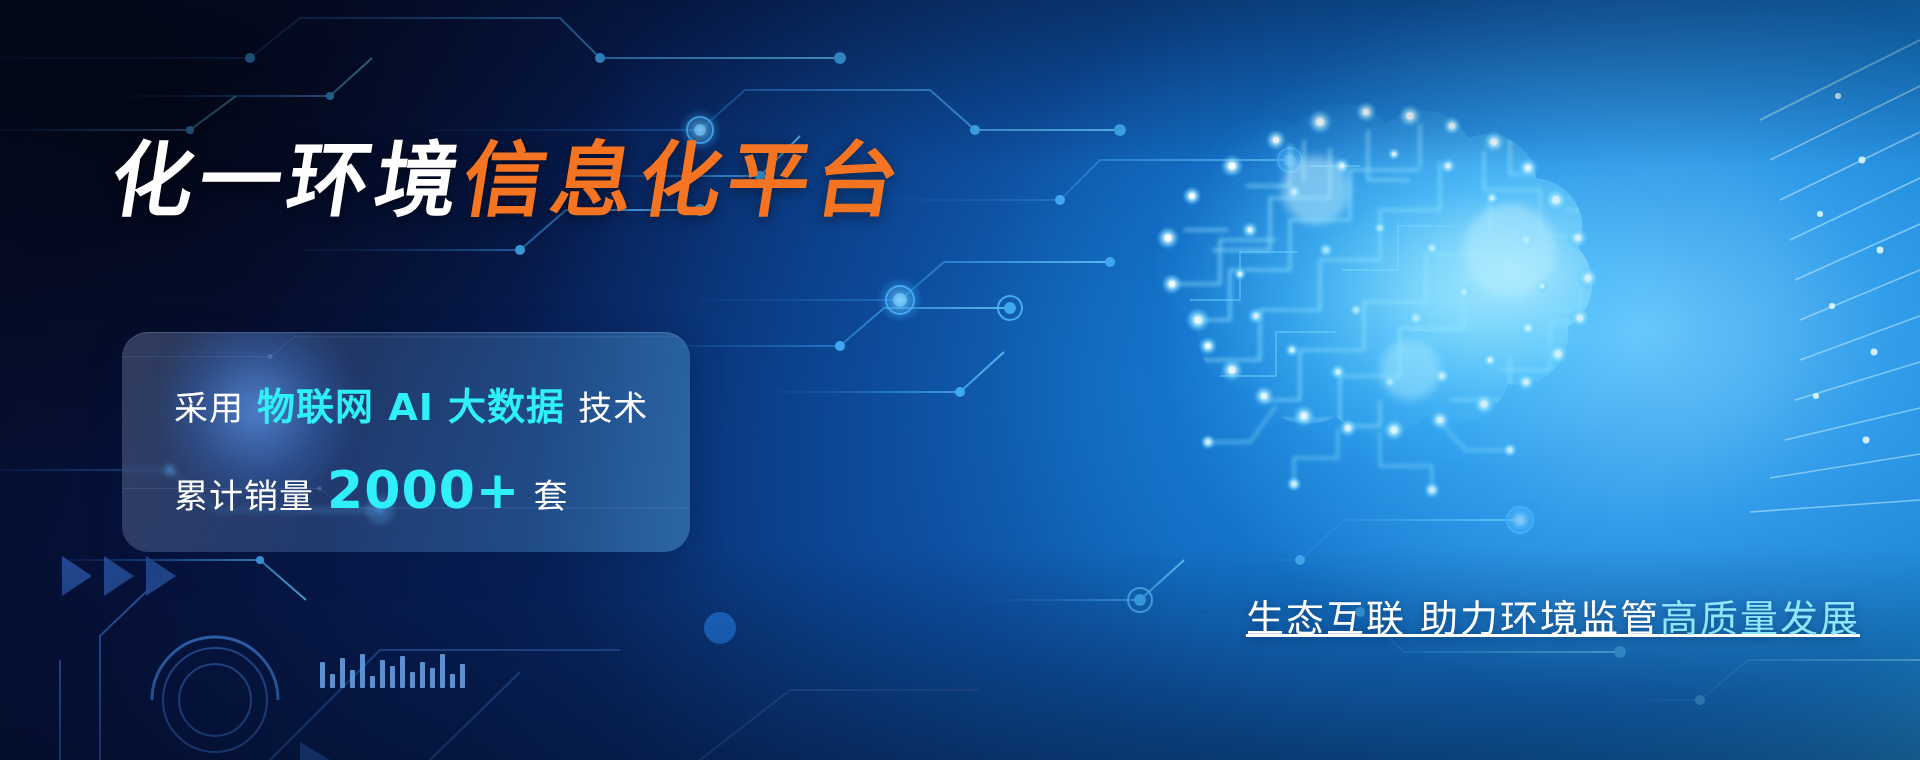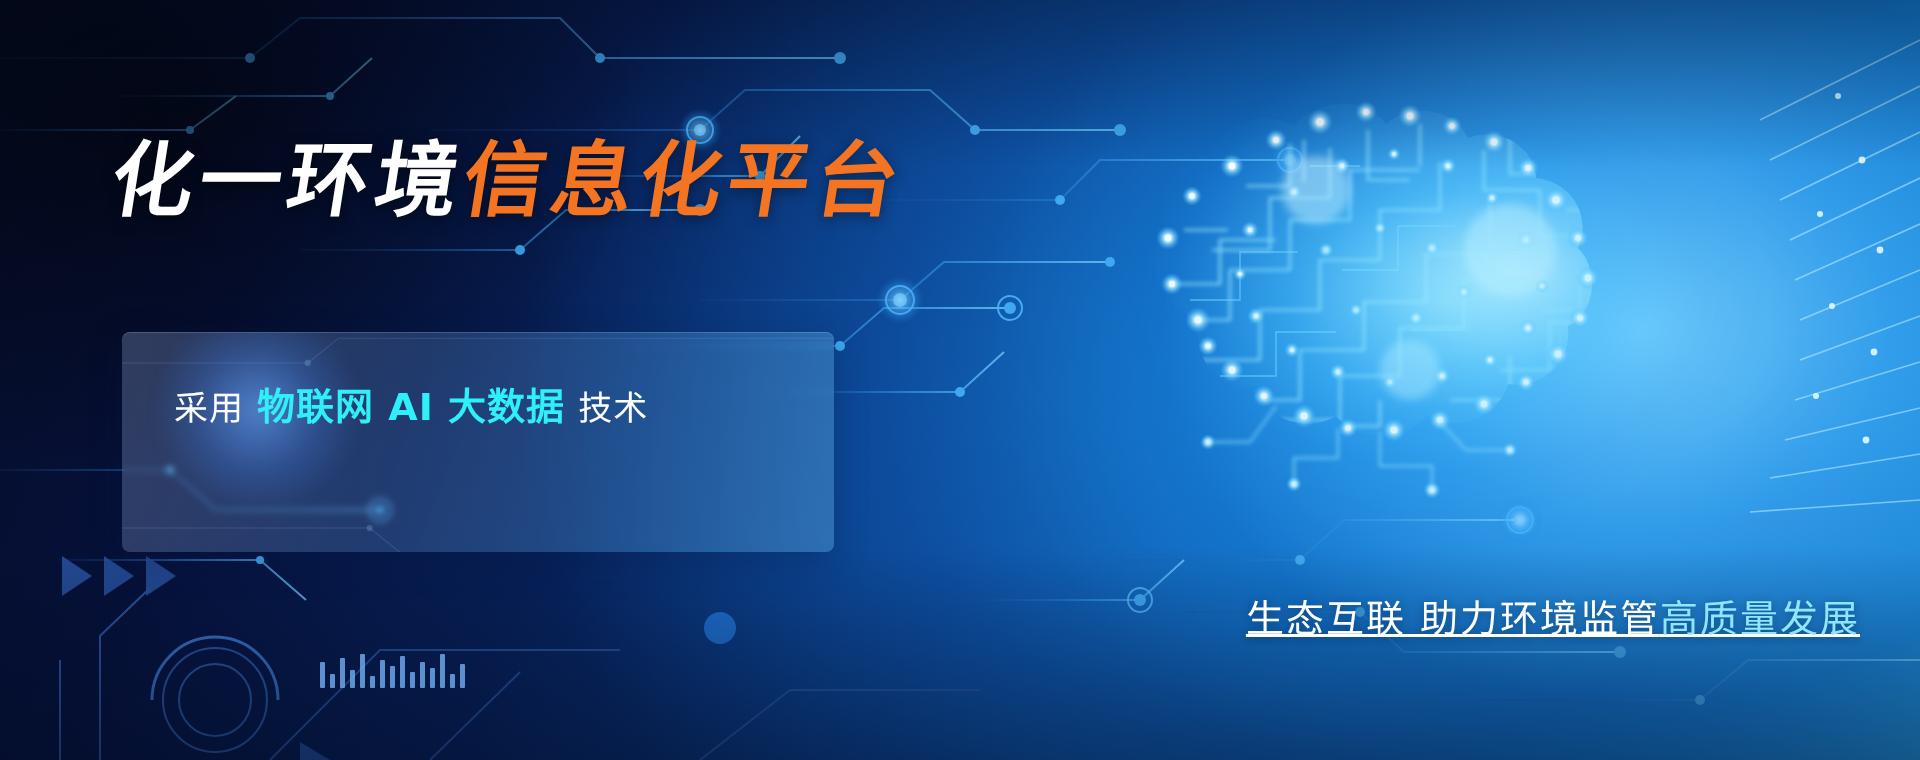--- a/index.html
+++ b/index.html
@@ -43,22 +43,22 @@
     font-family:"DejaVu Sans","Liberation Sans",sans-serif;
     white-space:nowrap;
     transform:skewX(-9deg);
     line-height:1;
   }
   .headline .w{ color:#ffffff; text-shadow:0 3px 14px rgba(0,0,0,.55); }
   .headline .o{ color:#f47421; text-shadow:0 3px 14px rgba(0,0,0,.45); }
 
   
   .panel{
-    position:absolute; left:122px; top:332px; width:712px; height:220px;
-    border-radius:8px;
+    position:absolute; left:122px; top:332px; width:568px; height:220px;
+    border-radius:26px;
     background:linear-gradient(104deg, rgba(126,146,186,.36) 0%, rgba(86,126,186,.34) 40%, rgba(70,140,206,.40) 72%, rgba(92,170,224,.42) 100%);
     box-shadow:inset 0 1px 0 rgba(255,255,255,.16), 0 10px 34px rgba(0,20,60,.28);
     backdrop-filter:blur(3px);
     overflow:hidden;
   }
   .panel-orb{
     position:absolute; left:30px; top:-26px; width:210px; height:200px;
     background:radial-gradient(circle at 50% 52%, rgba(92,150,235,.75) 0%, rgba(60,115,205,.35) 42%, rgba(40,90,180,0) 70%);
     filter:blur(6px);
   }
@@ -447,20 +447,25 @@
           <circle cx="240" cy="190" r="3"></circle>
       </g>
     </svg>
 
     <div class="panel-row row1">
       <span class="lead">采用</span>
       <span class="hl">物联网 AI 大数据</span>
       <span class="lead">技术</span>
     </div>
 
+    <div class="panel-row row2">
+      <span class="lead">累计销量</span>
+      <span class="hl-big">2000+</span>
+      <span class="lead">套</span>
+    </div>
   </div>
 
   <div class="tagline">
     <span>生态互联 助力环境监管</span><span class="cy">高质量发展</span>
   </div>
 
   <div class="hud">
     <div class="barcode">
       <i style="height:26px"></i>
         <i style="height:14px"></i>

